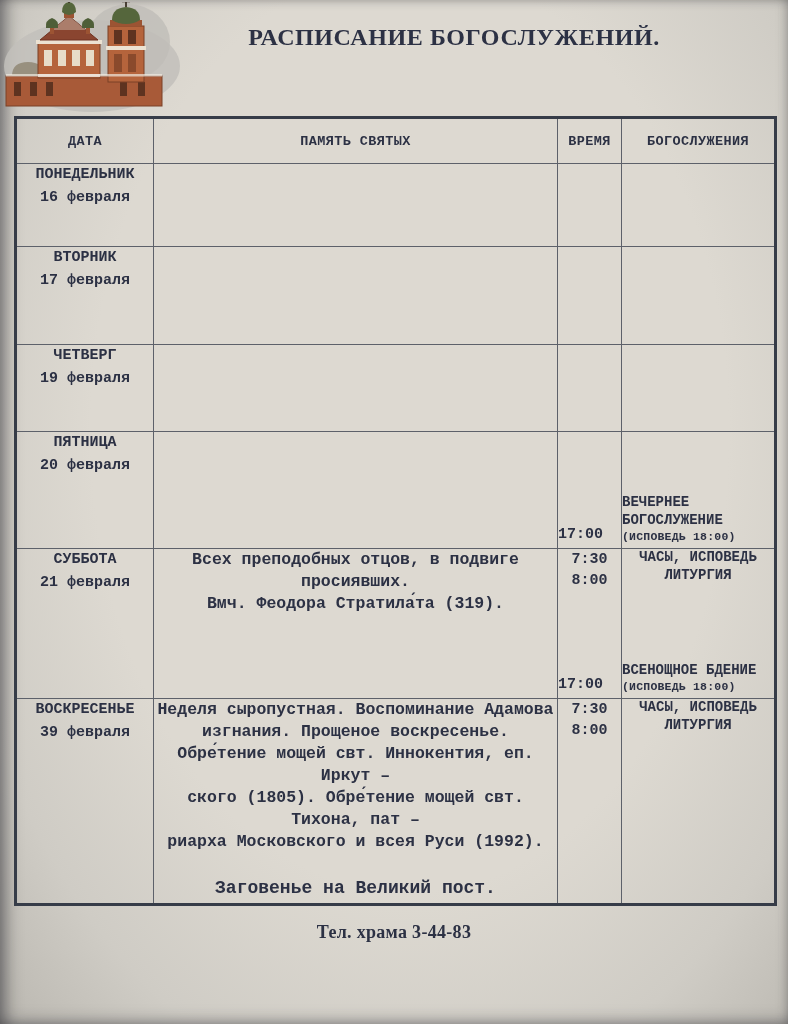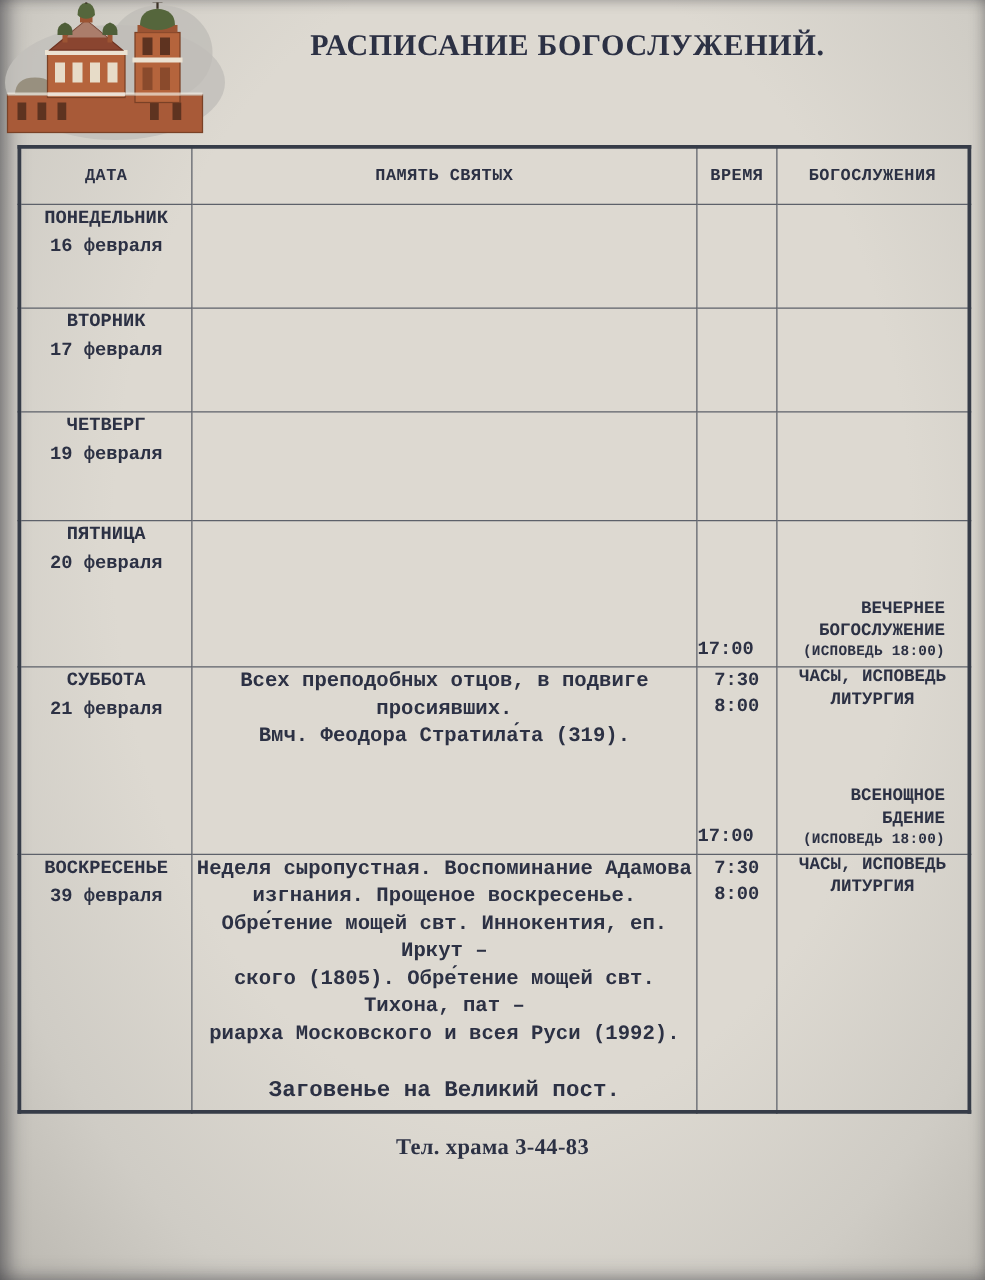--- a/index.html
+++ b/index.html
@@ -28,30 +28,30 @@
     border:3.5px solid #363c48;
     background:transparent;
     font-family:Liberation Mono, monospace;
   }
   table.sched td{
     border:1.5px solid #5d616a;
     padding:0;vertical-align:top;position:relative;overflow:hidden;
     color:#2c3144;font-weight:bold;
   }
   tr.r-head{height:46px;}
-  tr.r-mon{height:83px;} tr.r-tue{height:83px;} tr.r-wed{height:81px;}
+  tr.r-mon{height:83px;} tr.r-tue{height:98px;} tr.r-wed{height:81px;}
   tr.r-thu{height:87px;} tr.r-fri{height:117px;} tr.r-sat{height:150px;}
   tr.r-sun{height:206px;}
   tr.r-head td{vertical-align:middle;text-align:center;font-size:13.5px;letter-spacing:.4px;}
 
   .daycell{text-align:center;padding-top:14px;font-size:15px;line-height:1.5;}
   .memcell{text-align:center;font-size:16.5px;line-height:1.33;padding:4px 6px 0 6px;}
   .timecell{text-align:center;font-size:15px;line-height:1.42;padding-top:3px;}
   .svccell{text-align:center;font-size:14px;line-height:1.28;padding:3px 4px 0 4px;}
-  .bottom{position:absolute;bottom:3px;left:0;right:18px;text-align:right;}
+  .bottom{position:absolute;bottom:3px;left:0;right:0;text-align:left;}
   .note{font-size:11.5px;letter-spacing:.2px;}
   .svc-evening{font-size:14px;line-height:1.28;}
   .fast-note{margin-top:24px;font-size:18px;}
   .red{color:#a7463a;}
   .footer{ text-align:center;margin-top:16px;font-size:18px;font-weight:bold;color:#2c3144;letter-spacing:.3px;}
 </style>
 </head>
 <body>
 
 <div class="photo">

